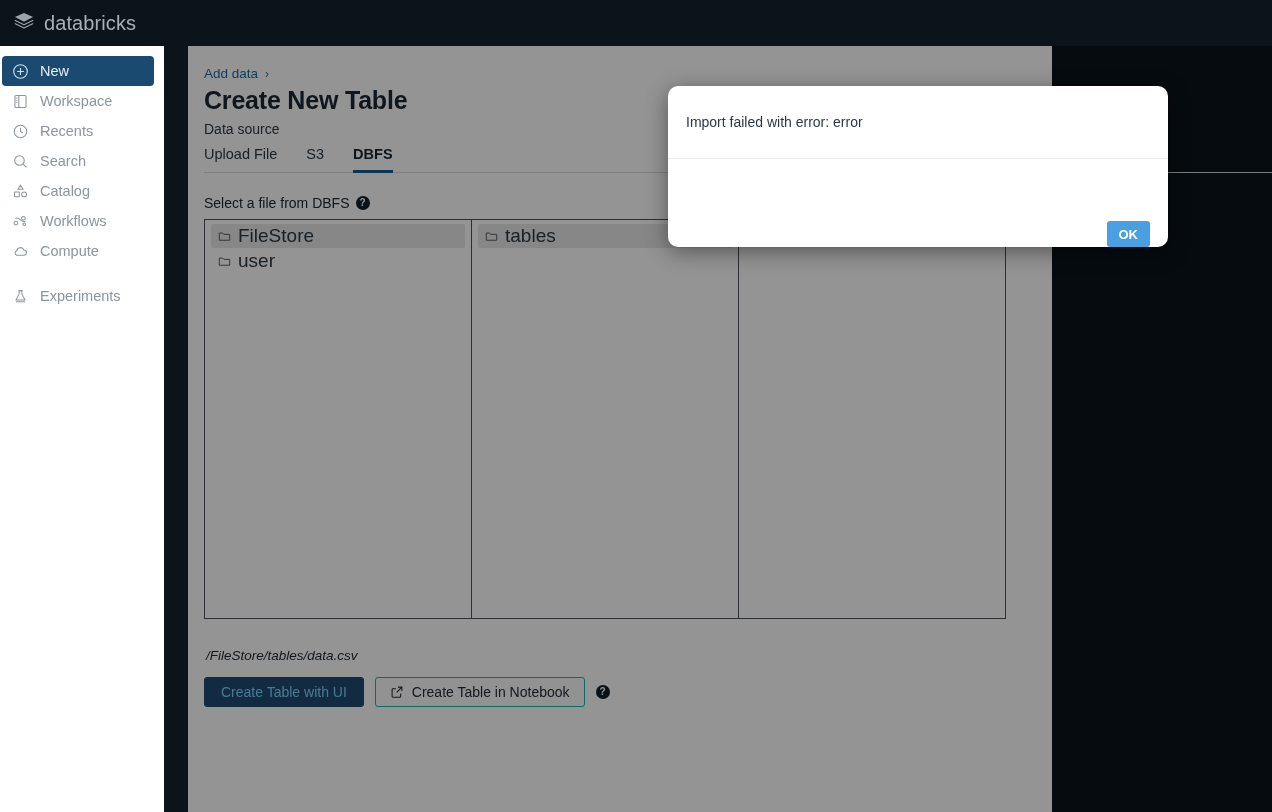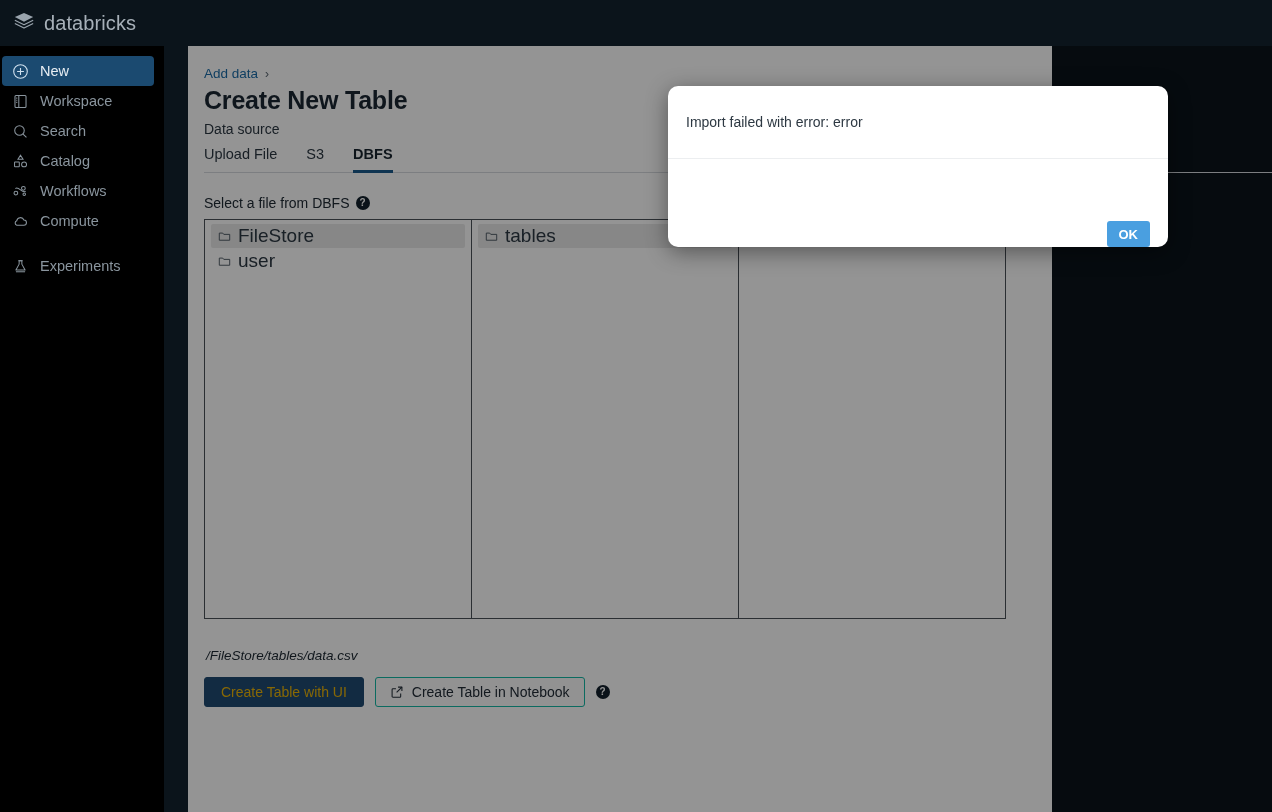--- a/index.html
+++ b/index.html
@@ -41,21 +41,21 @@
     letter-spacing: 0.1px;
     font-weight: 400;
   }
 
   
   .sidebar {
     position: absolute;
     top: 46px; left: 0;
     width: 164px;
     height: 766px;
-    background: #000000;
+    background: #ffffff;
     padding-top: 10px;
   }
   .nav-item {
     position: relative;
     display: flex;
     align-items: center;
     height: 30px;
     margin: 0 10px 0 2px;
     padding-left: 9px;
     border-radius: 4px;
@@ -223,21 +223,21 @@
     border-radius: 3px;
     cursor: pointer;
     display: inline-flex;
     align-items: center;
     justify-content: center;
     gap: 8px;
     font-family: "Liberation Sans", sans-serif;
   }
   .btn-primary {
     background: #1f4b73;
-    color: #eab308;
+    color: #7dd3fc;
     border: 1px solid #1f4b73;
     height: 30px;
     padding: 0 16px;
   }
   .btn-secondary {
     background: #fbfbfc;
     color: #222c36;
     border: 1px solid #14b8a6;
     height: 30px;
     padding: 0 14px;
@@ -322,20 +322,29 @@
       <span class="ico">
         <svg width="17" height="17" viewBox="0 0 20 20" fill="none" stroke="#8a959e" stroke-width="1.25">
           <rect x="3.5" y="3" width="13" height="14" rx="1.2"></rect>
           <path d="M8 3v14"></path>
             <path d="M5 6h1.2M5 8.5h1.2M5 11h1.2"></path>
         </svg>
       </span>
       <span>Workspace</span>
     </div>
 
+    <div class="nav-item">
+      <span class="ico">
+        <svg width="17" height="17" viewBox="0 0 20 20" fill="none" stroke="#8a959e" stroke-width="1.25">
+          <circle cx="10" cy="10" r="7.3"></circle>
+            <path d="M10 5.6V10l3 1.9"></path>
+        </svg>
+      </span>
+      <span>Recents</span>
+    </div>
 
     <div class="nav-item">
       <span class="ico">
         <svg width="17" height="17" viewBox="0 0 20 20" fill="none" stroke="#8a959e" stroke-width="1.25">
           <circle cx="8.8" cy="8.8" r="5.6"></circle>
             <path d="M13 13l4 4"></path>
         </svg>
       </span>
       <span>Search</span>
     </div>

